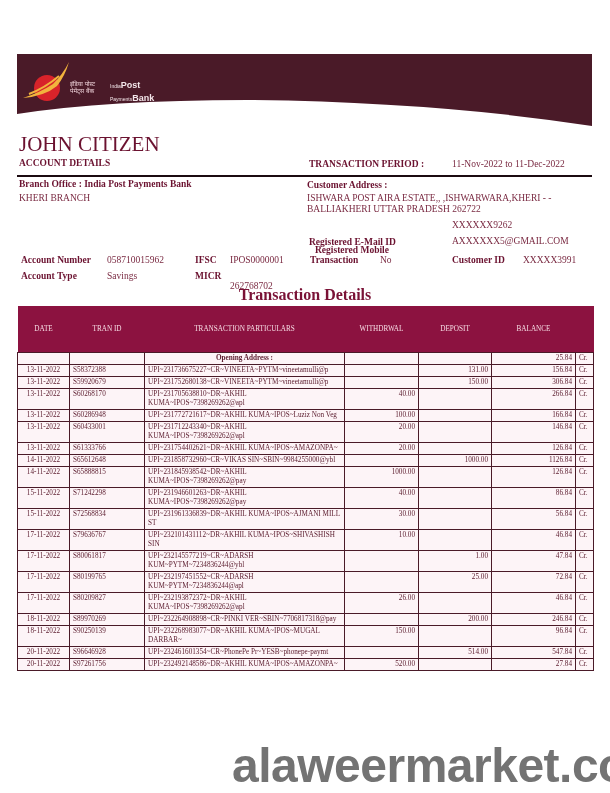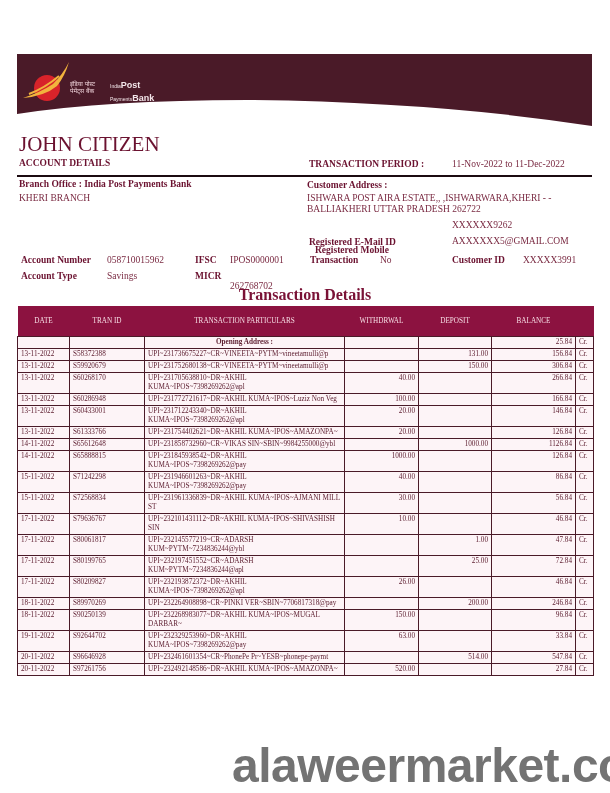--- a/index.html
+++ b/index.html
@@ -9,24 +9,24 @@
   .logo-hi { position: absolute; left: 70px; top: 80px; font-family: "DejaVu Sans", sans-serif; font-size: 6px; color: #f3d7de; line-height: 7px; width: 34px; }
   .logo-en { position: absolute; left: 110px; top: 78px; font-family: "Liberation Sans", sans-serif; color: #f3e6ea; line-height: 9px; }
   .logo-en .small { font-size: 5px; }
   .logo-en .big { font-size: 9px; font-weight: bold; }
   .name { position: absolute; left: 19px; top: 132px; font-size: 21px; color: #6b1230; letter-spacing: 0px; }
   .lbl { position: absolute; font-size: 9.5px; font-weight: bold; color: #6b1230; white-space: nowrap; }
   .val { position: absolute; font-size: 9.5px; color: #7a2a42; white-space: nowrap; }
   .rule { position: absolute; left: 17px; top: 175px; width: 575px; height: 2px; background: #1b0a10; }
   .title { position: absolute; left: 0; width: 610px; top: 286px; text-align: center; font-size: 16px; font-weight: bold; color: #7a1236; }
   table.tx { position: absolute; left: 17px; top: 306px; width: 576px; border-collapse: collapse; font-size: 7.2px; color: #5a1a2c; table-layout: fixed; }
-  table.tx th { background: #8c1240; color: #f7dce4; font-weight: normal; height: 30px; padding: 0; font-size: 7.2px; border: none; }
+  table.tx th { background: #8c1240; color: #f7dce4; font-weight: normal; height: 30px; padding: 8px; font-size: 7.2px; border: none; }
   table.tx td { background: #fdf4f7; border: 1px solid #4a1a28; padding: 1px 3px; vertical-align: top; line-height: 9px; }
   table.tx td.num { text-align: right; }
-  table.tx td.center { }
+  table.tx td.center { text-align: center; }
   table.tx td.bold { font-weight: bold; text-align: center; }
   .watermark { position: absolute; left: 232px; top: 738px; font-family: "Liberation Sans", sans-serif; font-weight: bold; font-size: 48px; color: #737373; letter-spacing: -0.5px; }
 </style>
 </head>
 <body>
 
 <div class="banner">
   <svg width="575" height="76" viewBox="0 0 575 76">
     <path d="M0,0 L575,0 L575,72 Q420,48 230,46 Q90,46 0,60 Z" fill="#4a1a28"></path>
 
@@ -250,29 +250,20 @@
       <tr>
         <td class="center">18-11-2022</td>
         <td>S90250139</td>
         <td>UPI~232268983077~DR~AKHIL KUMA~IPOS~MUGAL DARBAR~</td>
         <td class="num">150.00</td>
         <td class="num"></td>
         <td class="num">96.84</td>
         <td>Cr.</td>
       </tr>
       <tr>
-        <td class="center">19-11-2022</td>
-        <td>S92644702</td>
-        <td>UPI~232329253960~DR~AKHIL KUMA~IPOS~7398269262@pay</td>
-        <td class="num">63.00</td>
-        <td class="num"></td>
-        <td class="num">33.84</td>
-        <td>Cr.</td>
-      </tr>
-      <tr>
         <td class="center">20-11-2022</td>
         <td>S96646928</td>
         <td>UPI~232461601354~CR~PhonePe Pr~YESB~phonepe-paymt</td>
         <td class="num"></td>
         <td class="num">514.00</td>
         <td class="num">547.84</td>
         <td>Cr.</td>
       </tr>
       <tr>
         <td class="center">20-11-2022</td>

